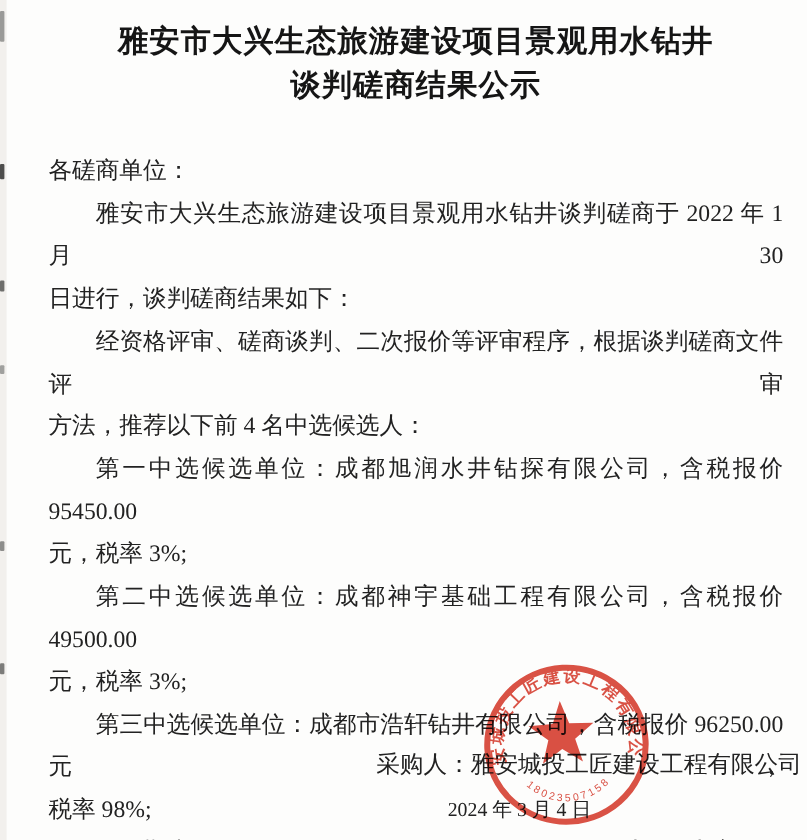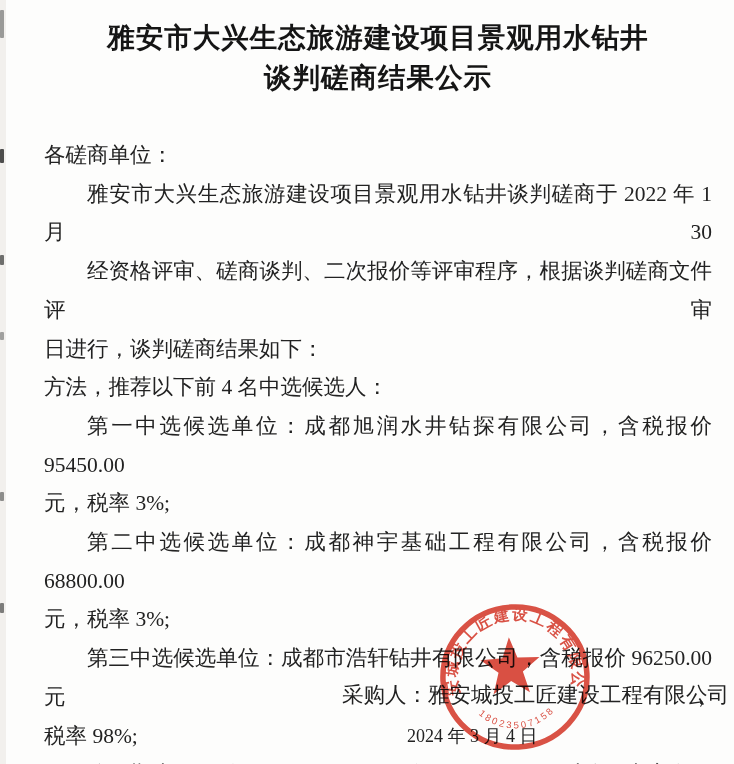--- a/index.html
+++ b/index.html
@@ -74,26 +74,26 @@
   <div class="mark" style="top:603px;height:10px;background:#7c7c7a;"></div>
 
   <div class="title">
     <div>雅安市大兴生态旅游建设项目景观用水钻井</div>
     <div>谈判磋商结果公示</div>
   </div>
 
   <div class="body-text">
     <div class="line">各磋商单位：</div>
     <div class="line ind fill">雅安市大兴生态旅游建设项目景观用水钻井谈判磋商于 2022 年 1 月 30</div>
+    <div class="line">日进行，谈判磋商结果如下：</div>
     <div class="line ind fill">经资格评审、磋商谈判、二次报价等评审程序，根据谈判磋商文件评审</div>
-    <div class="line">日进行，谈判磋商结果如下：</div>
     <div class="line">方法，推荐以下前 4 名中选候选人：</div>
     <div class="line ind fill">第一中选候选单位：成都旭润水井钻探有限公司，含税报价 95450.00</div>
     <div class="line">元，税率 3%;</div>
-    <div class="line ind fill">第二中选候选单位：成都神宇基础工程有限公司，含税报价 68800.00</div>
+    <div class="line ind fill">第二中选候选单位：成都神宇基础工程有限公司，含税报价 49500.00</div>
     <div class="line">元，税率 3%;</div>
     <div class="line ind fill">第三中选候选单位：成都市浩轩钻井有限公司，含税报价 96250.00 元，</div>
     <div class="line">税率 98%;</div>
     <div class="line ind fill">公示期为 2024 年 3 月 4 日至 2024 年 3 月 6 日，如对公示内容有异议，</div>
 
   </div>
 
   <div class="purchaser">采购人：雅安城投工匠建设工程有限公司</div>
   <div class="date">2024 年 3 月 4 日</div>
 

